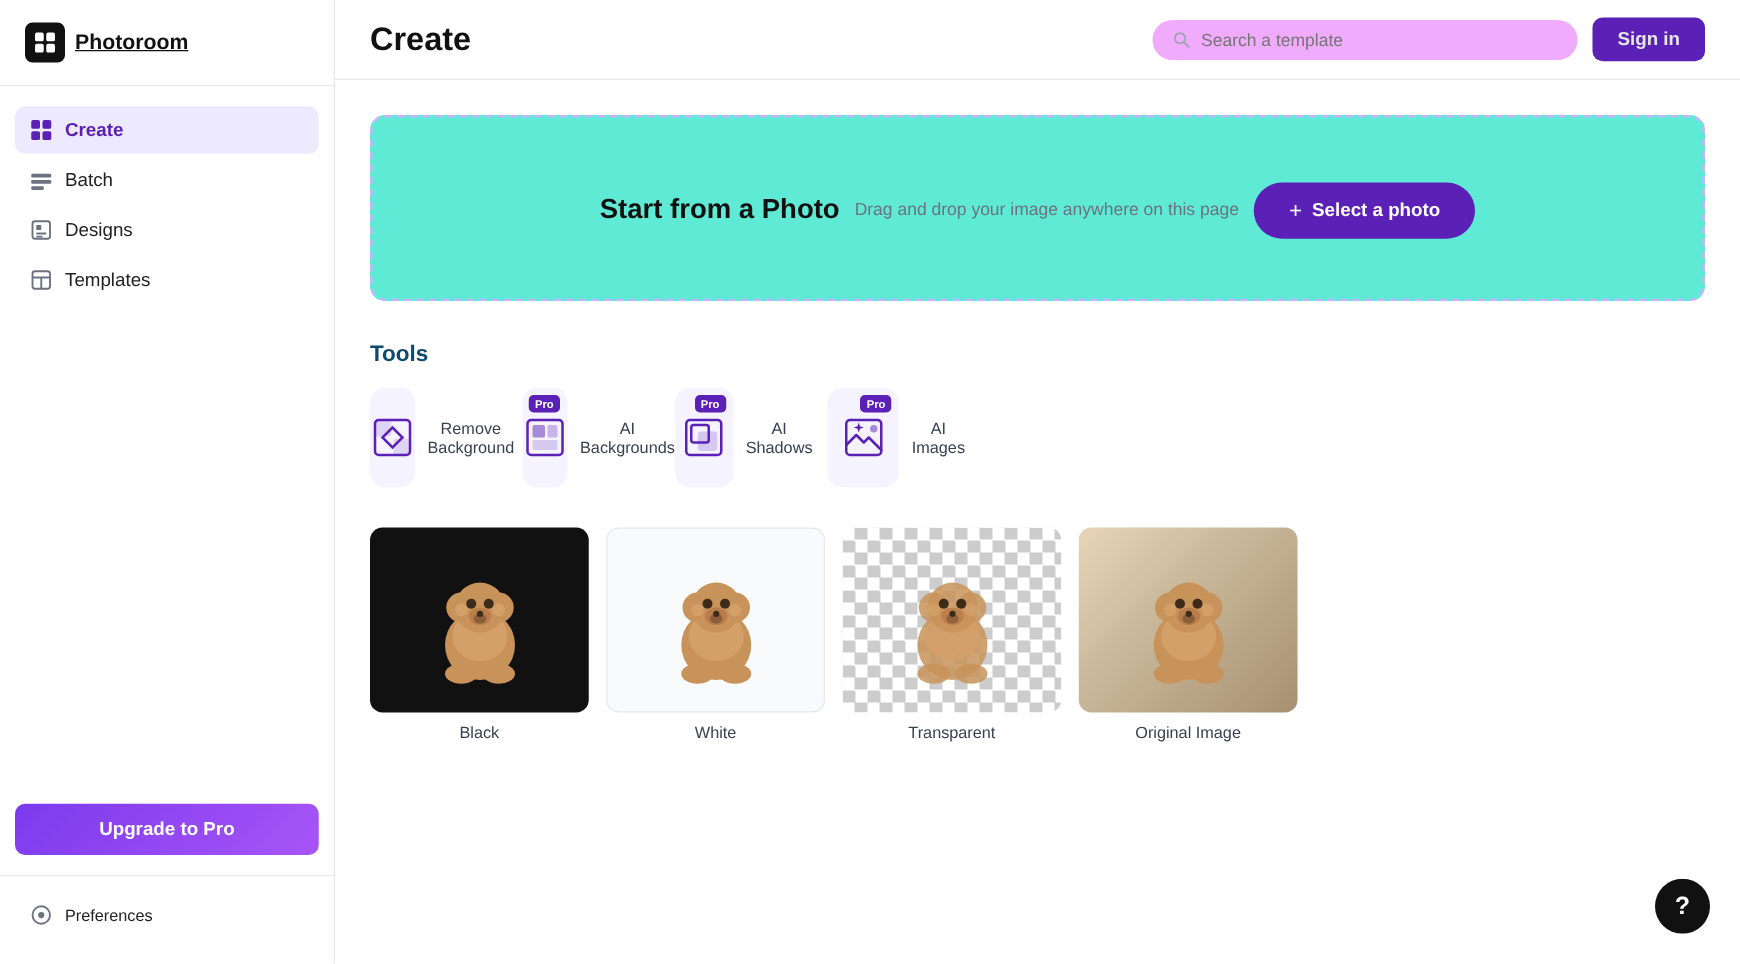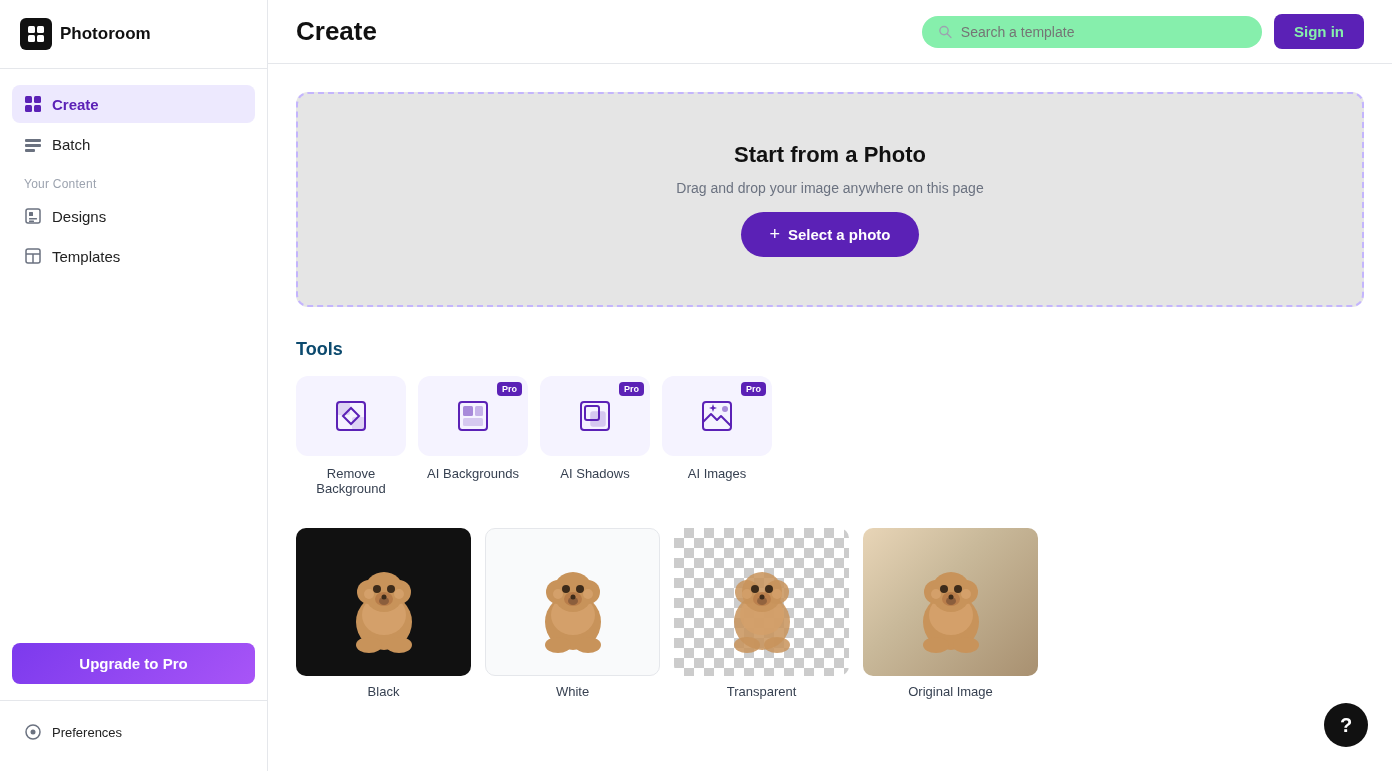--- a/index.html
+++ b/index.html
@@ -23,21 +23,21 @@
       border-bottom: 1px solid #e5e7eb;
     }
     .logo-icon {
       width: 32px;
       height: 32px;
       background: #111;
       border-radius: 6px;
       display: flex; align-items: center; justify-content: center;
     }
     .logo-icon svg { width: 20px; height: 20px; }
-    .logo-text { font-weight: 700; font-size: 17px; color: #111; }
+    .logo-text { font-weight: 700; font-size: 17px; color: #111; text-decoration: underline; }
 
     .sidebar-nav { padding: 16px 12px; flex: 1; }
     .nav-item {
       display: flex; align-items: center; gap: 10px;
       padding: 10px 12px;
       border-radius: 8px;
       cursor: pointer;
       font-size: 15px;
       color: #222;
       margin-bottom: 2px;
@@ -92,50 +92,50 @@
       align-items: center;
       justify-content: space-between;
       padding: 14px 28px;
       border-bottom: 1px solid #e5e7eb;
       position: sticky; top: 0; background: #fff; z-index: 10;
     }
     .topbar-title { font-size: 26px; font-weight: 700; color: #111; }
     .topbar-right { display: flex; gap: 12px; align-items: center; }
     .search-bar {
       display: flex; align-items: center; gap: 8px;
-      background: #86efac;
+      background: #f0abfc;
       border-radius: 20px;
       padding: 8px 16px;
       width: 340px;
     }
     .search-bar input {
       border: none; background: transparent; font-size: 14px; color: #666;
       outline: none; width: 100%;
     }
     .sign-in-btn {
       background: #5b21b6;
-      color: #86efac;
+      color: #e5e5e5;
       border: none;
       border-radius: 8px;
       padding: 9px 20px;
       font-size: 15px;
       font-weight: 600;
       cursor: pointer;
     }
 
     
     .content { padding: 28px 28px; }
 
     
     .drop-zone {
       border: 2px dashed #c4b5fd;
       border-radius: 12px;
-      background: #e5e5e5;
-      display: flex;
-      flex-direction: column;
+      background: #5eead4;
+      display: flex;
+      flex-direction: row;
       align-items: center;
       justify-content: center;
       padding: 48px 24px;
       margin-bottom: 32px;
       gap: 12px;
     }
     .drop-zone-title { font-size: 22px; font-weight: 700; color: #111; }
     .drop-zone-sub { font-size: 14px; color: #6b7280; }
     .select-photo-btn {
       background: #5b21b6;
@@ -152,21 +152,21 @@
 
     
     .section-title { font-size: 18px; font-weight: 700; color: #0c4a6e; margin-bottom: 16px; }
     .tools-row {
       display: flex;
       gap: 12px;
       margin-bottom: 32px;
     }
     .tool-card {
       display: flex;
-      flex-direction: column;
+      flex-direction: row;
       align-items: center;
       gap: 10px;
       cursor: pointer;
       width: 110px;
     }
     .tool-icon-box {
       width: 110px;
       height: 80px;
       background: #f5f3ff;
       border-radius: 12px;
@@ -267,21 +267,20 @@
 
     <div class="nav-item">
       <svg width="18" height="18" viewBox="0 0 18 18" fill="none" xmlns="http://www.w3.org/2000/svg">
         <rect x="1" y="4" width="16" height="3" rx="1" fill="#6b7280"></rect>
         <rect x="1" y="9" width="16" height="3" rx="1" fill="#6b7280"></rect>
         <rect x="1" y="14" width="10" height="3" rx="1" fill="#6b7280"></rect>
       </svg>
       <span>Batch</span>
     </div>
 
-    <div class="section-label">Your Content</div>
 
     <div class="nav-item">
       <svg width="18" height="18" viewBox="0 0 18 18" fill="none" xmlns="http://www.w3.org/2000/svg">
         <rect x="2" y="2" width="14" height="14" rx="2" stroke="#6b7280" stroke-width="1.5"></rect>
         <rect x="5" y="5" width="4" height="4" rx="0.5" fill="#6b7280"></rect>
         <rect x="5" y="11" width="8" height="1.5" rx="0.5" fill="#6b7280"></rect>
         <rect x="5" y="13.5" width="5" height="1.5" rx="0.5" fill="#6b7280"></rect>
       </svg>
       <span>Designs</span>
     </div>

